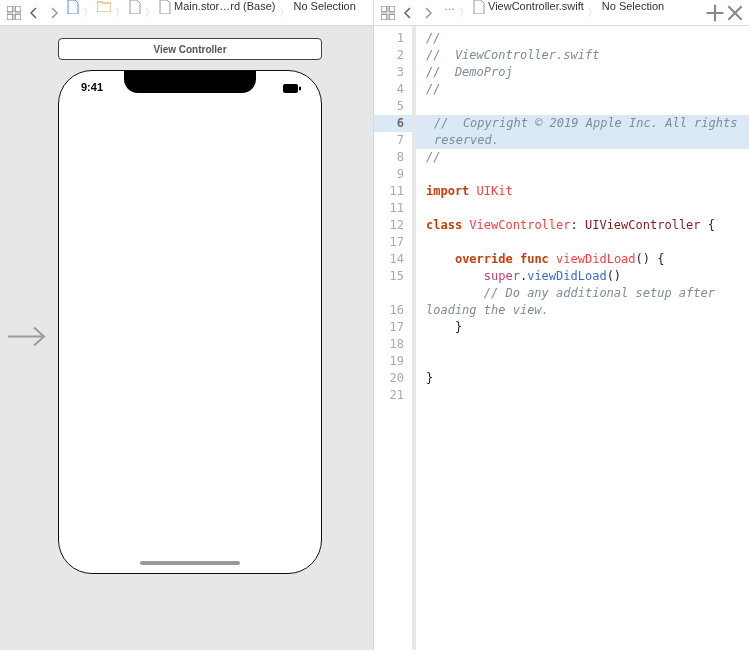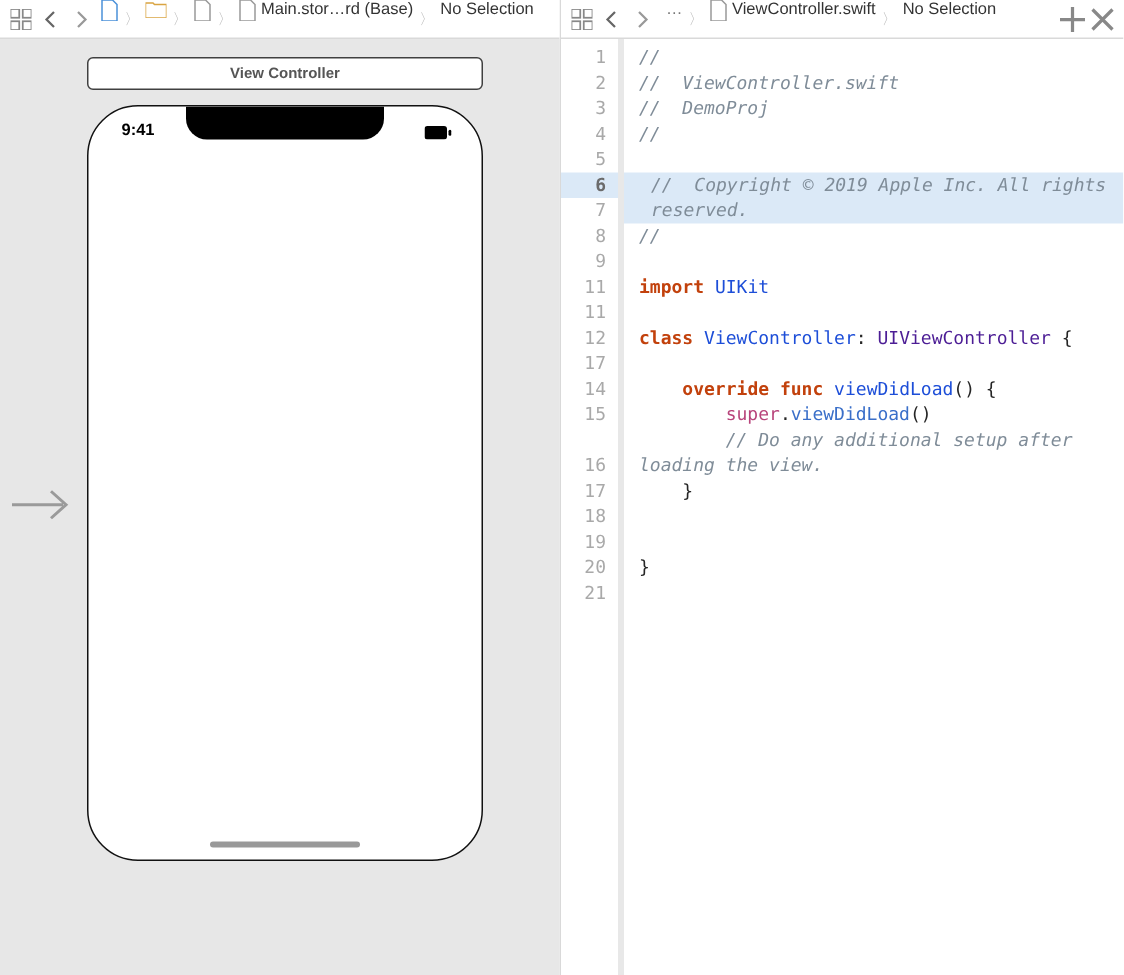--- a/index.html
+++ b/index.html
@@ -154,23 +154,23 @@
       padding-left: 10px;
       white-space: pre;
       color: #262626;
     }
     .code .row { height: 17px; display: block; }
     .code .row.wrap { white-space: pre-wrap; height: auto; min-height: 17px; }
     .code .row.hl { background: #dbe9f7; margin-left: -10px; padding-left: 18px; }
     .cmt { color: #7f8c98; font-style: italic; }
     .kw { color: #c2410c; font-weight: 600; }
     .kw2 { color: #b8447b; }
-    .type { color: #4c1d95; }
+    .type { color: #7f1d1d; }
     .fn { color: #3a6fc9; }
-    .ident { color: #1d4ed8; }
+    .ident { color: #ef4444; }
     .file-icon { width: 12px; height: 14px; }
     .folder-icon { width: 14px; height: 12px; }
     .grid-icon { width: 12px; height: 12px; }
     .ellipsis { color: #777; }
   </style>
 </head>
 <body>
 
 <div class="pane pane-left">
   <div class="jumpbar">

